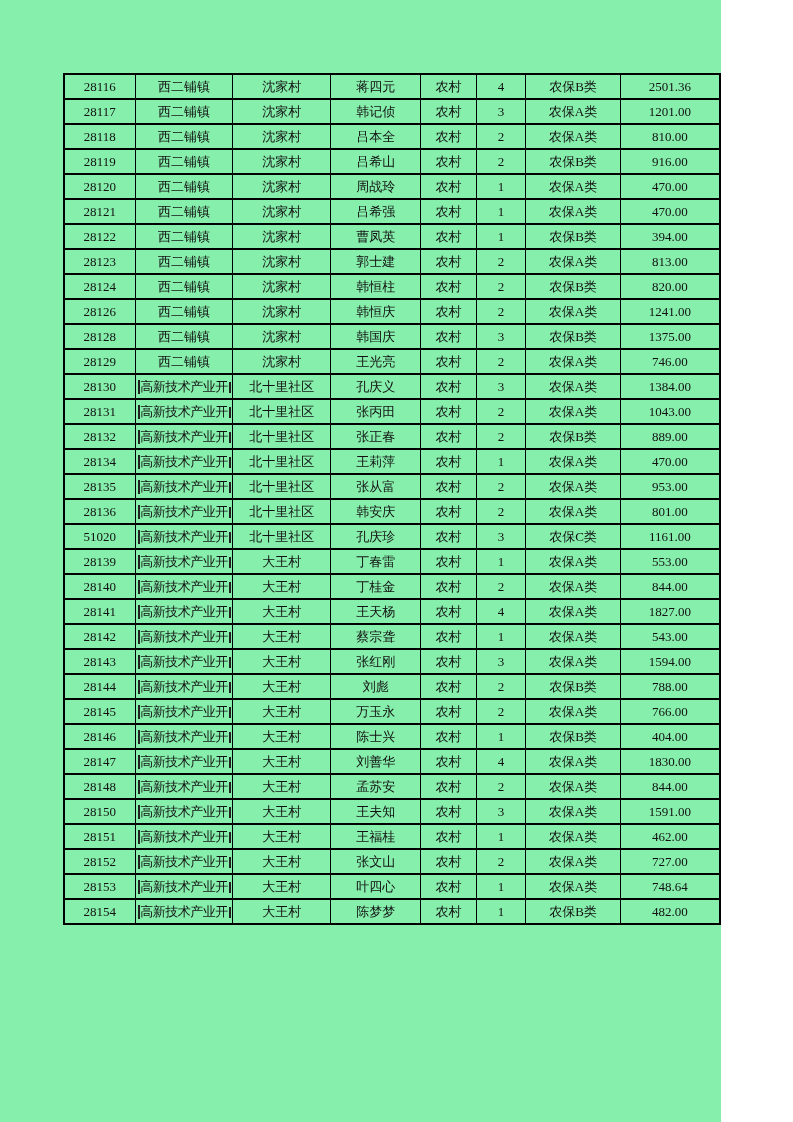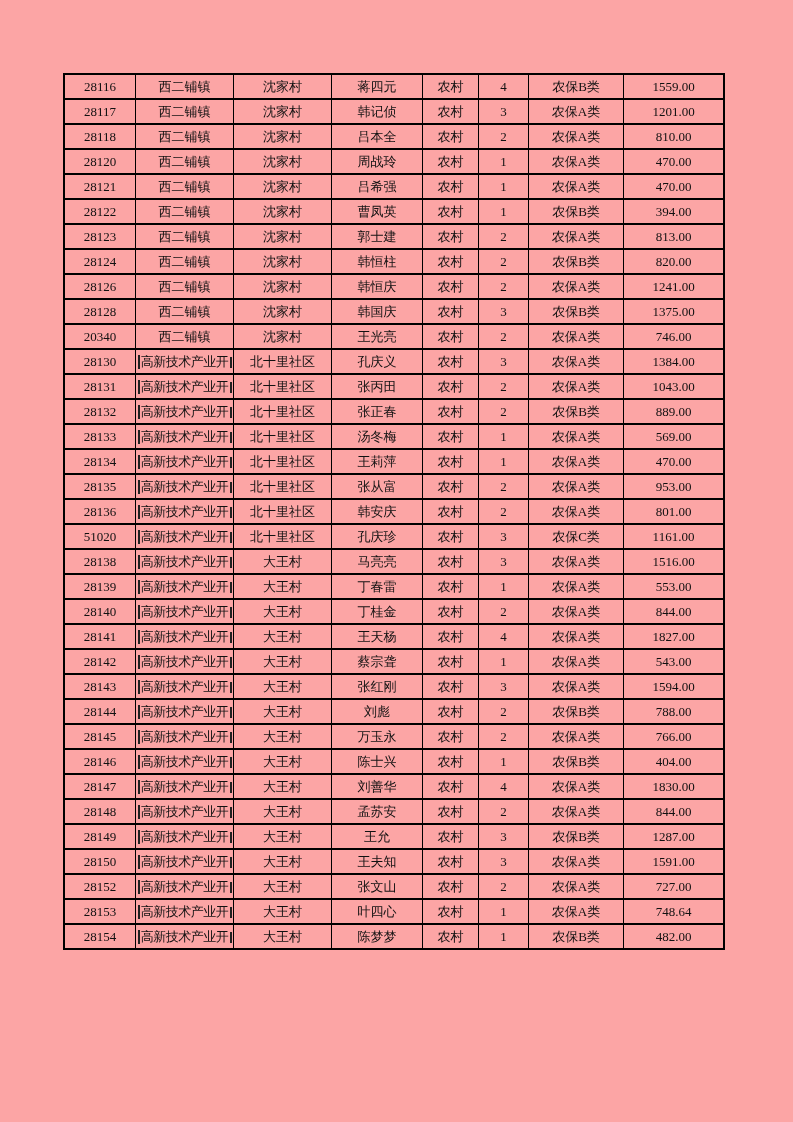--- a/index.html
+++ b/index.html
@@ -2,23 +2,23 @@
 <html><head>
 <meta charset="utf-8">
 <style>
   html, body {
     margin: 0;
     padding: 0;
     background: #ffffff;
   }
   .page {
     position: relative;
-    width: 793px;
+    width: 721px;
     height: 1122px;
-    background: #fca5a5;
+    background: #86efac;
     overflow: hidden;
     font-family: "Liberation Serif", "DejaVu Serif", serif;
     color: #000000;
   }
   table.records {
     position: absolute;
     left: 63px;
     top: 73px;
     border-collapse: separate;
     border-spacing: 0;
@@ -87,21 +87,21 @@
     </colgroup>
     <tbody>
         <tr>
           <td>28116</td>
           <td>西二铺镇</td>
           <td>沈家村</td>
           <td>蒋四元</td>
           <td>农村</td>
           <td>4</td>
           <td>农保B类</td>
-          <td>1559.00</td>
+          <td>2501.36</td>
         </tr>
         <tr>
           <td>28117</td>
           <td>西二铺镇</td>
           <td>沈家村</td>
           <td>韩记侦</td>
           <td>农村</td>
           <td>3</td>
           <td>农保A类</td>
           <td>1201.00</td>
@@ -110,20 +110,30 @@
           <td>28118</td>
           <td>西二铺镇</td>
           <td>沈家村</td>
           <td>吕本全</td>
           <td>农村</td>
           <td>2</td>
           <td>农保A类</td>
           <td>810.00</td>
         </tr>
         <tr>
+          <td>28119</td>
+          <td>西二铺镇</td>
+          <td>沈家村</td>
+          <td>吕希山</td>
+          <td>农村</td>
+          <td>2</td>
+          <td>农保B类</td>
+          <td>916.00</td>
+        </tr>
+        <tr>
           <td>28120</td>
           <td>西二铺镇</td>
           <td>沈家村</td>
           <td>周战玲</td>
           <td>农村</td>
           <td>1</td>
           <td>农保A类</td>
           <td>470.00</td>
         </tr>
         <tr>
@@ -180,21 +190,21 @@
           <td>28128</td>
           <td>西二铺镇</td>
           <td>沈家村</td>
           <td>韩国庆</td>
           <td>农村</td>
           <td>3</td>
           <td>农保B类</td>
           <td>1375.00</td>
         </tr>
         <tr>
-          <td>20340</td>
+          <td>28129</td>
           <td>西二铺镇</td>
           <td>沈家村</td>
           <td>王光亮</td>
           <td>农村</td>
           <td>2</td>
           <td>农保A类</td>
           <td>746.00</td>
         </tr>
         <tr>
           <td>28130</td>
@@ -218,30 +228,20 @@
         </tr>
         <tr>
           <td>28132</td>
           <td class="clip">高新技术产业开</td>
           <td>北十里社区</td>
           <td>张正春</td>
           <td>农村</td>
           <td>2</td>
           <td>农保B类</td>
           <td>889.00</td>
-        </tr>
-        <tr>
-          <td>28133</td>
-          <td class="clip">高新技术产业开</td>
-          <td>北十里社区</td>
-          <td>汤冬梅</td>
-          <td>农村</td>
-          <td>1</td>
-          <td>农保A类</td>
-          <td>569.00</td>
         </tr>
         <tr>
           <td>28134</td>
           <td class="clip">高新技术产业开</td>
           <td>北十里社区</td>
           <td>王莉萍</td>
           <td>农村</td>
           <td>1</td>
           <td>农保A类</td>
           <td>470.00</td>
@@ -270,30 +270,20 @@
           <td>51020</td>
           <td class="clip">高新技术产业开</td>
           <td>北十里社区</td>
           <td>孔庆珍</td>
           <td>农村</td>
           <td>3</td>
           <td>农保C类</td>
           <td>1161.00</td>
         </tr>
         <tr>
-          <td>28138</td>
-          <td class="clip">高新技术产业开</td>
-          <td>大王村</td>
-          <td>马亮亮</td>
-          <td>农村</td>
-          <td>3</td>
-          <td>农保A类</td>
-          <td>1516.00</td>
-        </tr>
-        <tr>
           <td>28139</td>
           <td class="clip">高新技术产业开</td>
           <td>大王村</td>
           <td>丁春雷</td>
           <td>农村</td>
           <td>1</td>
           <td>农保A类</td>
           <td>553.00</td>
         </tr>
         <tr>
@@ -380,38 +370,38 @@
           <td>28148</td>
           <td class="clip">高新技术产业开</td>
           <td>大王村</td>
           <td>孟苏安</td>
           <td>农村</td>
           <td>2</td>
           <td>农保A类</td>
           <td>844.00</td>
         </tr>
         <tr>
-          <td>28149</td>
-          <td class="clip">高新技术产业开</td>
-          <td>大王村</td>
-          <td>王允</td>
-          <td>农村</td>
-          <td>3</td>
-          <td>农保B类</td>
-          <td>1287.00</td>
-        </tr>
-        <tr>
           <td>28150</td>
           <td class="clip">高新技术产业开</td>
           <td>大王村</td>
           <td>王夫知</td>
           <td>农村</td>
           <td>3</td>
           <td>农保A类</td>
           <td>1591.00</td>
+        </tr>
+        <tr>
+          <td>28151</td>
+          <td class="clip">高新技术产业开</td>
+          <td>大王村</td>
+          <td>王福桂</td>
+          <td>农村</td>
+          <td>1</td>
+          <td>农保A类</td>
+          <td>462.00</td>
         </tr>
         <tr>
           <td>28152</td>
           <td class="clip">高新技术产业开</td>
           <td>大王村</td>
           <td>张文山</td>
           <td>农村</td>
           <td>2</td>
           <td>农保A类</td>
           <td>727.00</td>

